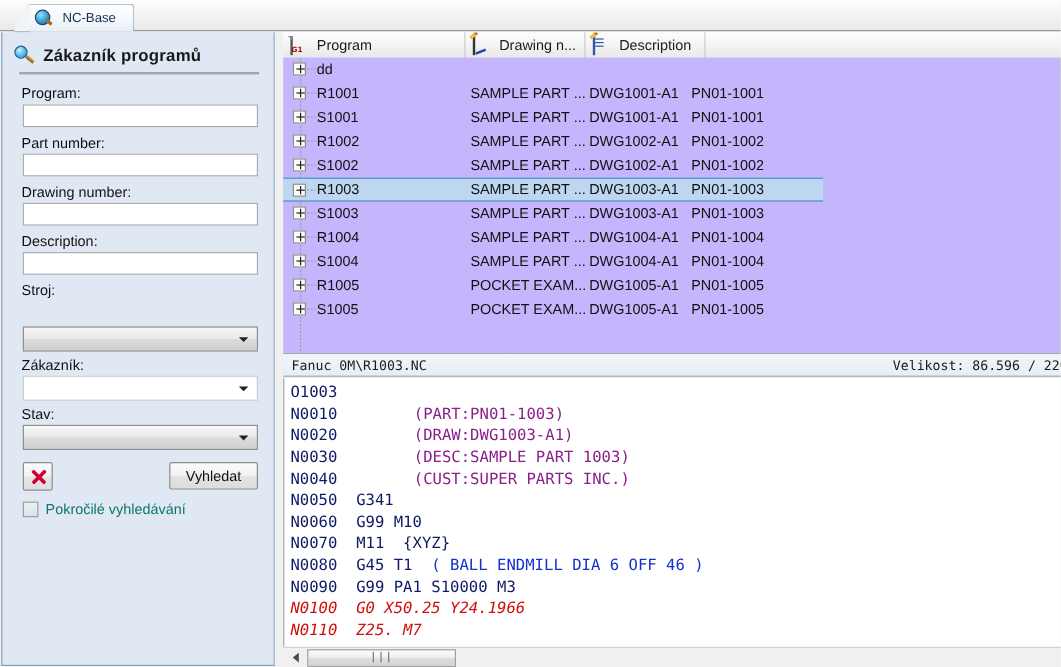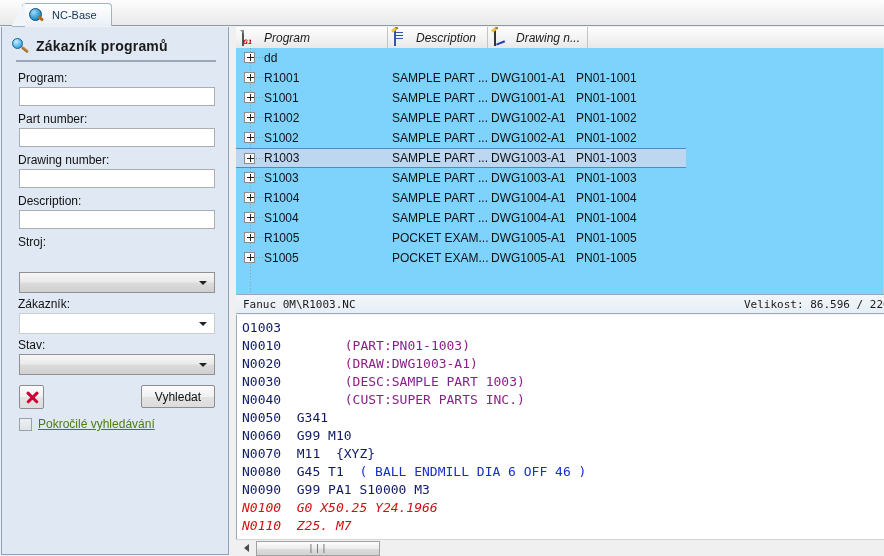--- a/index.html
+++ b/index.html
@@ -118,37 +118,36 @@
     cursor: pointer;
   }
   .cb-row {
     position: absolute; left: 17px; top: 390px; display: flex; align-items: center;
     cursor: pointer;
   }
   .cb-box {
     width: 13px; height: 13px; border: 1px solid #9aa0a8;
     background: linear-gradient(to bottom, #eef0f2, #dfe3e8);
   }
-  .cb-label { margin-left: 6px; font-size: 12px; color: #4d7c0f; text-decoration: underline; }
+  .cb-label { margin-left: 6px; font-size: 12px; color: #0f766e; }
 
   
   .splitter {
     position: absolute; left: 229px; top: 27px; width: 7px; height: 529px;
     background: #f0f0f0;
   }
 
   
   .right-area { position: absolute; left: 236px; top: 27px; width: 648px; height: 529px; }
 
   .header-row {
     position: absolute; left: 0; top: 0; width: 648px; height: 31px;
     background: linear-gradient(to bottom, #fdfdfd 0%, #f1f1f1 50%, #e6e6e6 100%);
     border-bottom: 1px solid #b8b8b8;
     display: flex;
-    font-style: italic;
   }
   .hcell {
     position: relative; height: 21px; display: flex; align-items: center;
     border-right: 1px solid #c4c4c4;
     background: linear-gradient(to bottom, #fdfdfd 0%, #f4f4f4 50%, #e8e8e8 100%);
     padding-left: 6px; font-size: 12px; color: #1a1a1a; overflow: hidden;
     white-space: nowrap; cursor: pointer;
   }
   .hcell.filler { flex: 1 1 auto; border-right: none; cursor: default; }
   .hicon { width: 15px; height: 14px; margin-right: 7px; flex: 0 0 auto; position: relative; }
@@ -202,21 +201,21 @@
     border-left: 5px solid transparent; border-right: 5px solid transparent;
     border-top: 7px solid #2b2b2b;
   }
   .ico-funnel::after {
     content: ""; position: absolute; left: 0px; top: 8px; width: 4px; height: 4px;
     border-radius: 50%; background: #f0c000; border: 1px solid #555;
   }
 
   .tree {
     position: absolute; left: 0; top: 21px; width: 648px; height: 246px;
-    background: #7dd3fc; overflow: hidden;
+    background: #c4b5fd; overflow: hidden;
     border-right: 1px solid #c9c9c9;
   }
   .trow {
     position: relative; height: 20px; display: flex; align-items: center;
     font-size: 12px; color: #111;
   }
   .trow.selected {
     background: #bcd7ef; border-top: 1px solid #4d8ac7; border-bottom: 1px solid #4d8ac7;
     width: 450px;
   }
@@ -358,26 +357,26 @@
   <div class="splitter"></div>
 
   <div class="right-area">
 
     <div class="header-row">
       <div class="hcell" style="width:152px">
         <span class="hicon"><span class="ico-page"></span></span>
         <span>Program</span>
       </div>
       <div class="hcell" style="width:100px">
+        <span class="hicon"><span class="ico-draw"></span></span>
+        <span>Drawing n...</span>
+      </div>
+      <div class="hcell" style="width:100px">
         <span class="hicon"><span class="ico-form"></span></span>
         <span>Description</span>
-      </div>
-      <div class="hcell" style="width:100px">
-        <span class="hicon"><span class="ico-draw"></span></span>
-        <span>Drawing n...</span>
       </div>
       <div class="hcell filler"></div>
     </div>
 
     <div class="tree" id="tree-body">
       <div class="tree-guide"></div>
     <div class="trow">
           <span class="expander"></span>
           <span class="dots"></span>
           <span class="c-prog">dd</span>

